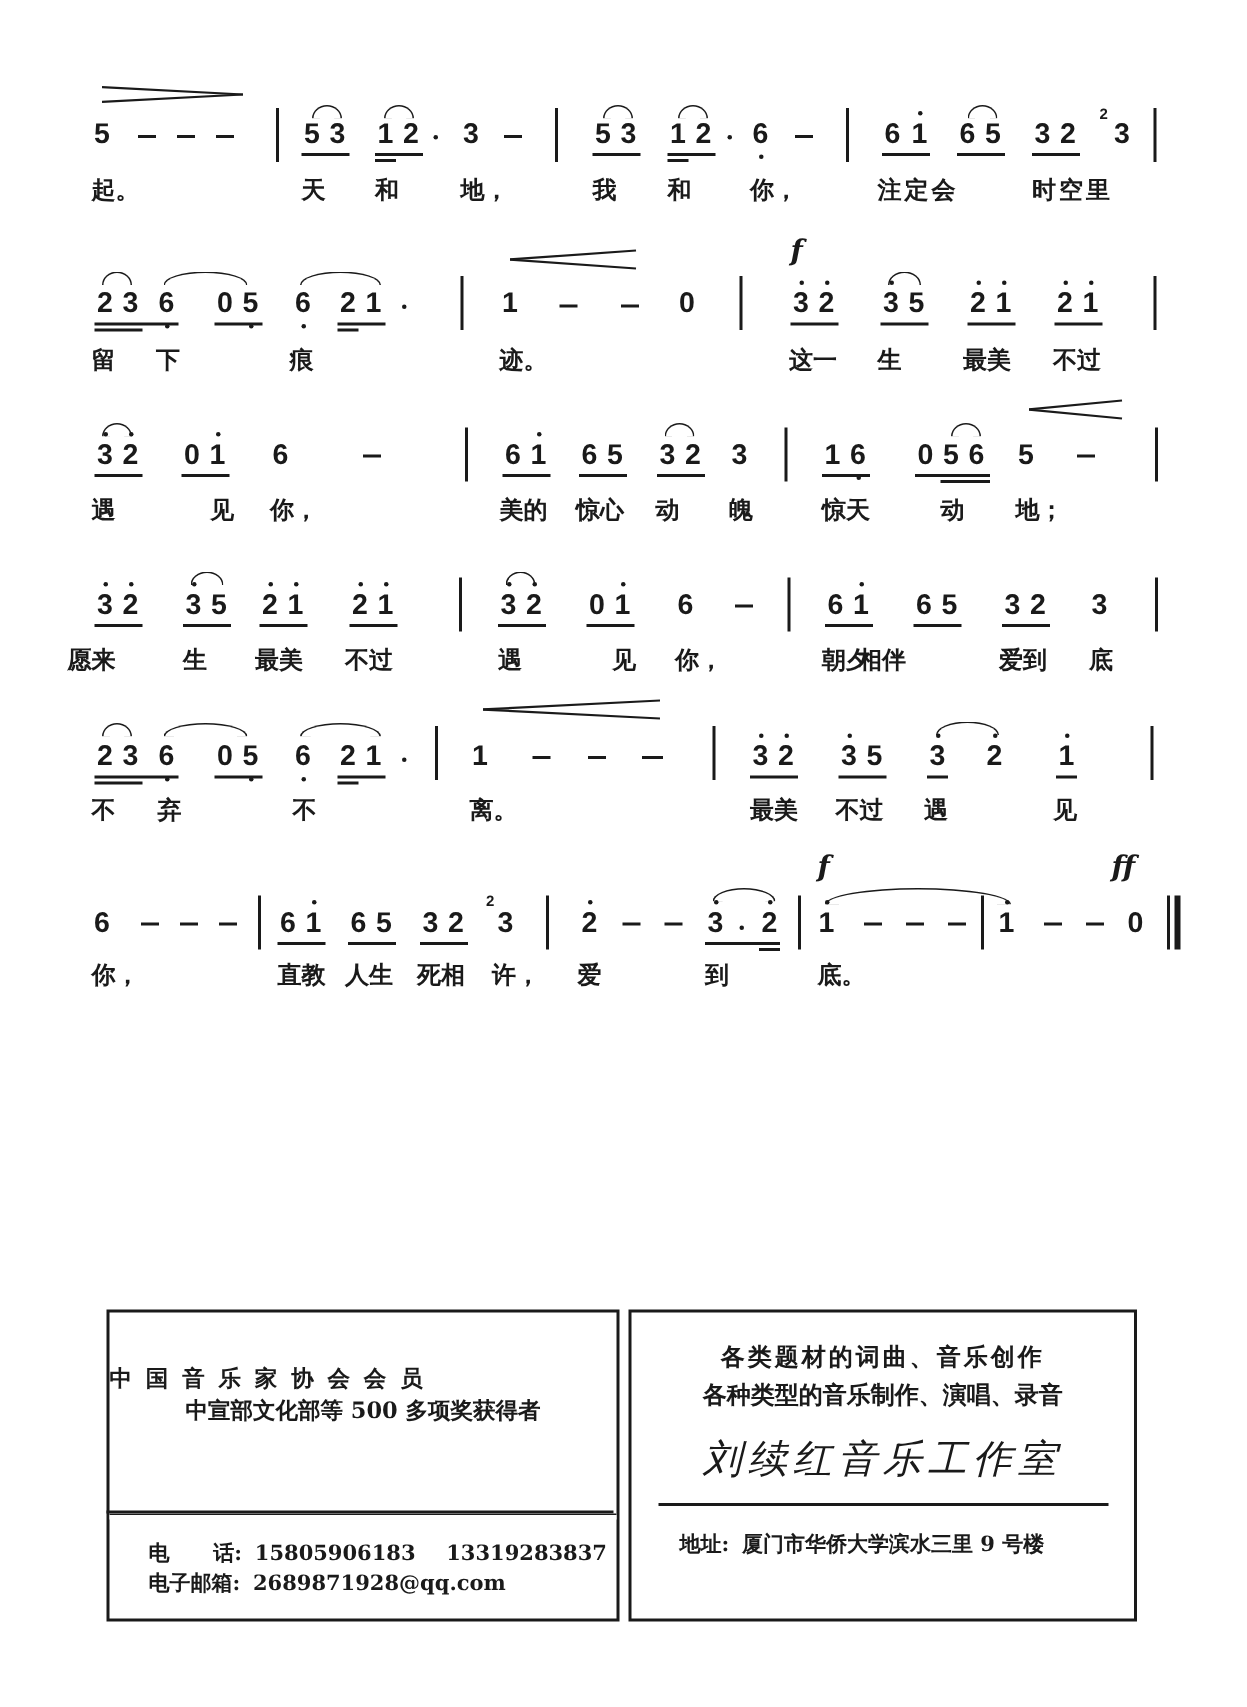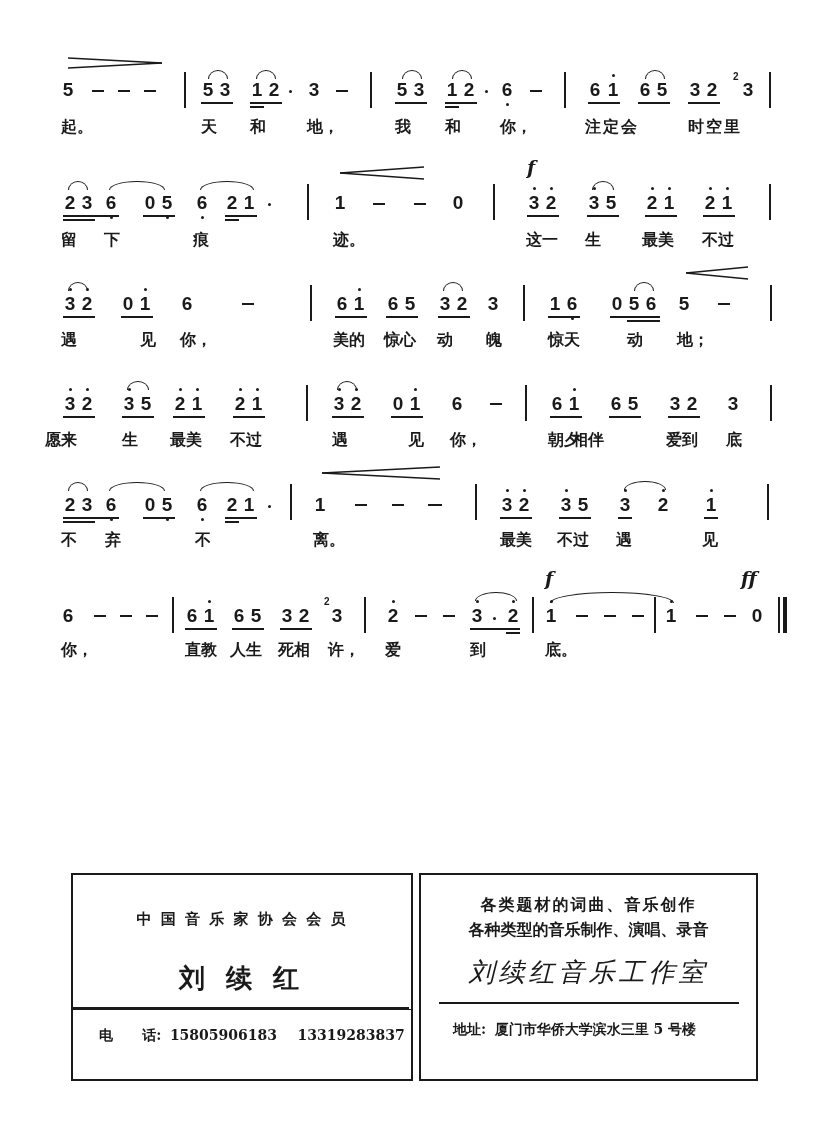--- a/index.html
+++ b/index.html
@@ -348,33 +348,37 @@
   <span class="lyr" style="left:230px;top:641px">人生</span>
   <span class="lyr" style="left:278px;top:641px">死相</span>
   <span class="lyr" style="left:328px;top:641px">许，</span>
   <span class="lyr" style="left:385px;top:641px">爱</span>
   <span class="lyr" style="left:470px;top:641px">到</span>
   <span class="lyr" style="left:545px;top:641px">底。</span>
 </div>
 </div>
 
 <div class="box" style="left:71px;top:873px;width:338px;height:204px;">
-  <span class="boxtxt" style="left:0;width:338px;text-align:center;top:35px;font-size:15px;letter-spacing:2px">中 国 音 乐 家 协 会 会 员</span>
-  <span class="boxtxt" style="left:0;width:338px;text-align:center;top:86px;font-size:26px;letter-spacing:6px">刘 续 红</span>
+  <span class="boxtxt" style="left:0;width:338px;top:35px;font-size:15px;letter-spacing:2px">中 国 音 乐 家 协 会 会 员</span>
+  <span class="boxtxt" style="left:0;width:338px;text-align:center;top:56px;font-size:15px">中宣部文化部等 500 多项奖获得者</span>
   <span class="abs" style="left:-2px;top:132px;width:338px;height:2px;background:#1a1a1a"></span>
   <div class="abs" style="left:0;top:134px;width:338px;height:3px;background:#fff;border-top:1px solid #1a1a1a"></div>
   <div class="abs" style="left:26px;top:152px;font-size:14px">
     <span class="boxtxt" style="position:static">电      话:</span>
     <span class="boxtxt" style="position:static;margin-left:4px">15805906183</span>
     <span class="boxtxt" style="position:static;margin-left:16px">13319283837</span>
   </div>
+  <div class="abs" style="left:26px;top:172px;font-size:14px">
+    <span class="boxtxt" style="position:static">电子邮箱:</span>
+    <span class="boxtxt" style="position:static;margin-left:4px">2689871928@qq.com</span>
+  </div>
 </div>
 
 <div class="box" style="left:419px;top:873px;width:335px;height:204px;">
   <span class="boxtxt" style="left:0;width:335px;text-align:center;top:20px;font-family:'DejaVu Sans',sans-serif;font-size:16px;letter-spacing:2px">各类题材的词曲、音乐创作</span>
   <span class="boxtxt" style="left:0;width:335px;text-align:center;top:45px;font-family:'DejaVu Sans',sans-serif;font-size:16px">各种类型的音乐制作、演唱、录音</span>
   <span class="boxtxt" style="left:0;width:335px;text-align:center;top:80px;font-size:26px;font-weight:normal;font-style:italic;letter-spacing:4px">刘续红音乐工作室</span>
   <span class="abs" style="left:18px;top:127px;width:300px;height:2px;background:#1a1a1a"></span>
   <div class="abs" style="left:32px;top:146px;font-size:14px">
     <span class="boxtxt" style="position:static">地址:</span>
-    <span class="boxtxt" style="position:static;margin-left:4px">厦门市华侨大学滨水三里 5 号楼</span>
+    <span class="boxtxt" style="position:static;margin-left:4px">厦门市华侨大学滨水三里 9 号楼</span>
   </div>
 </div>
 
 </body></html>

